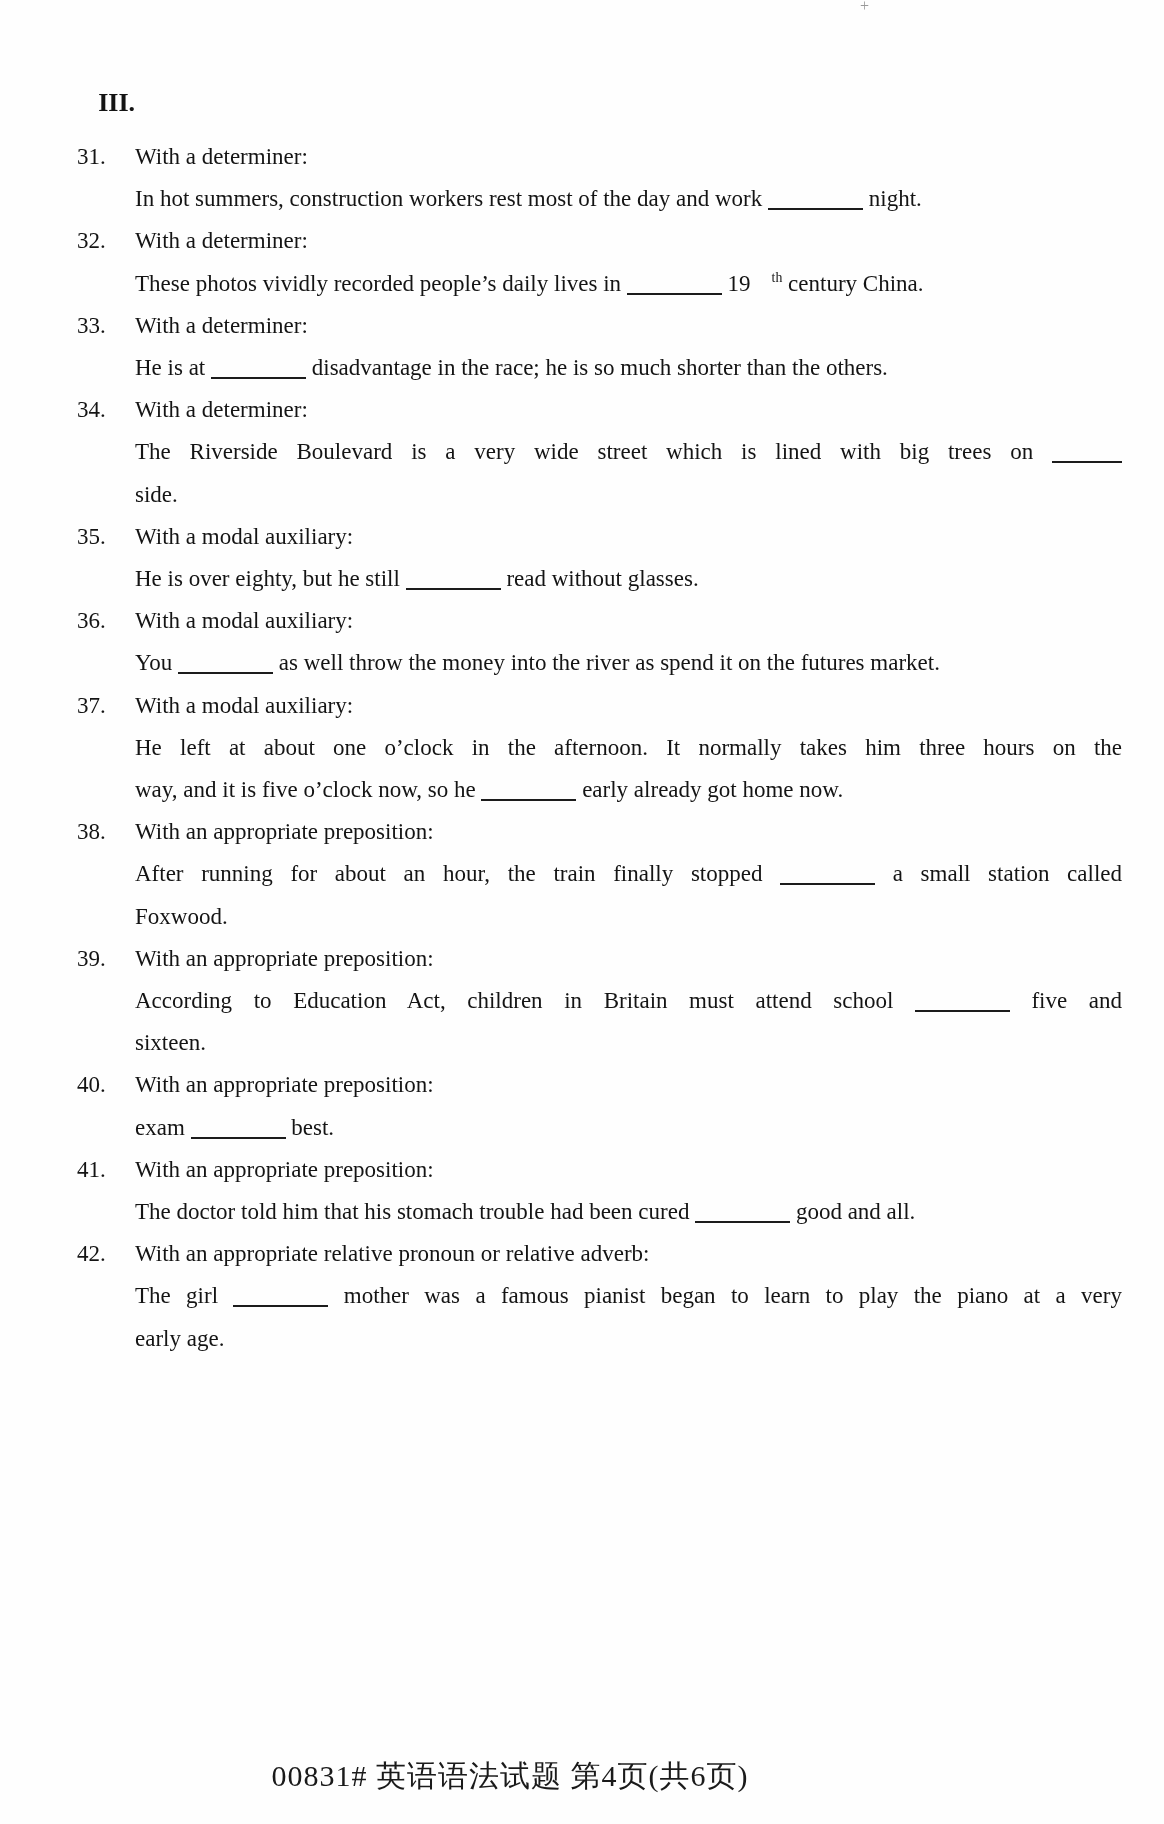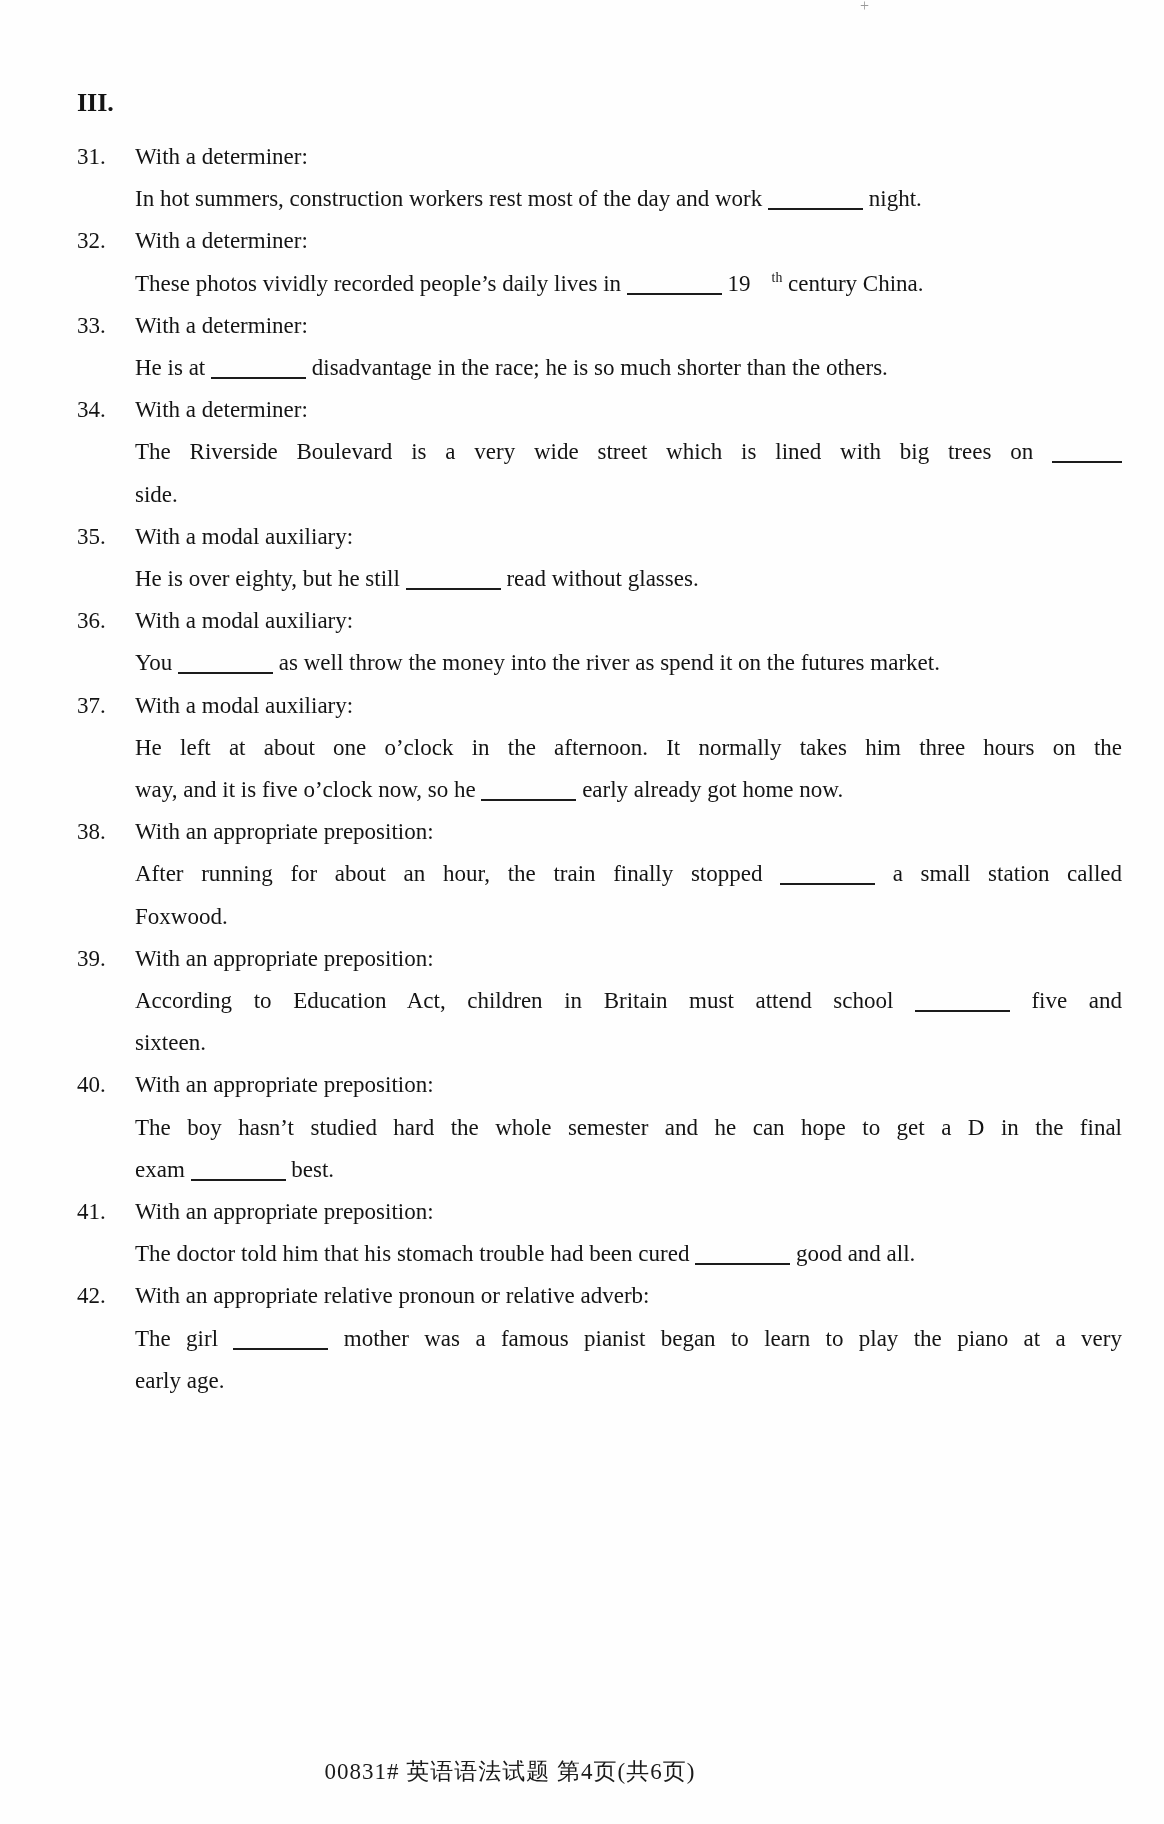--- a/index.html
+++ b/index.html
@@ -19,20 +19,21 @@
     color: #9a9a9a;
     font-size: 16px;
     font-weight: normal;
   }
   .header {
     display: flex;
     padding: 84px 44px 0 77px;
     font-weight: bold;
     font-size: 26px;
     line-height: 38px;
+    text-align: right;
   }
   .sec-num { width: 58px; flex: none; }
   .sec-title-block { flex: 1; }
   .sec-subtitle { letter-spacing: 0.5px; }
   #questions {
     margin: 14px 42px 0 77px;
     font-size: 23px;
     line-height: 42.2px;
   }
   .q-row { display: flex; }
@@ -55,21 +56,21 @@
     font-size: 0.6em;
     line-height: 0;
     margin-left: 21px;
   }
   .footer {
     position: absolute;
     top: 1756px;
     left: 0;
     right: 144px;
     text-align: center;
-    font-size: 23px;
+    font-size: 30px;
     letter-spacing: 1px;
     color: #1a1a1a;
   }
 </style>
 </head>
 <body>
 
 <div class="page">
 
   <div class="crop-mark">+</div>
@@ -144,21 +145,20 @@
           <span class="q-prompt">With an appropriate preposition:</span>
         </div>
         <div class="q-line justify"><span>According to Education Act, children in Britain must attend school </span><span class="blank"></span><span> five and</span></div>
         <div class="q-line"><span>sixteen.</span></div>
       </div>
       <div class="q">
         <div class="q-row">
           <span class="q-num">40.</span>
           <span class="q-prompt">With an appropriate preposition:</span>
         </div>
-        <div class="q-line justify"><span>The boy hasn’t studied hard the whole semester and he can hope to get a D in the final</span></div>
         <div class="q-line"><span>exam </span><span class="blank"></span><span> best.</span></div>
       </div>
       <div class="q">
         <div class="q-row">
           <span class="q-num">41.</span>
           <span class="q-prompt">With an appropriate preposition:</span>
         </div>
         <div class="q-line"><span>The doctor told him that his stomach trouble had been cured </span><span class="blank"></span><span> good and all.</span></div>
       </div>
       <div class="q">

